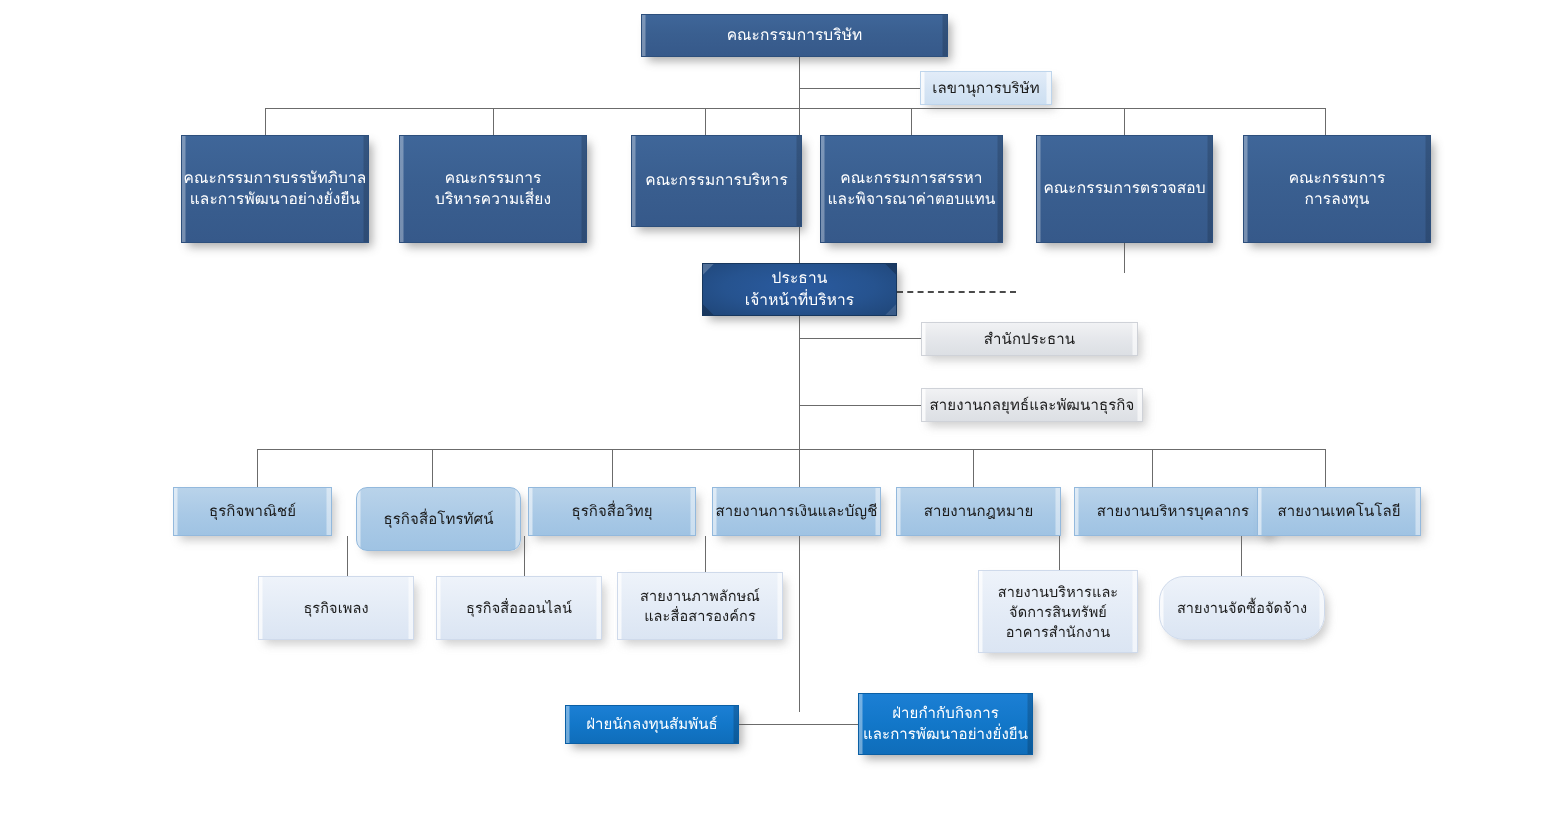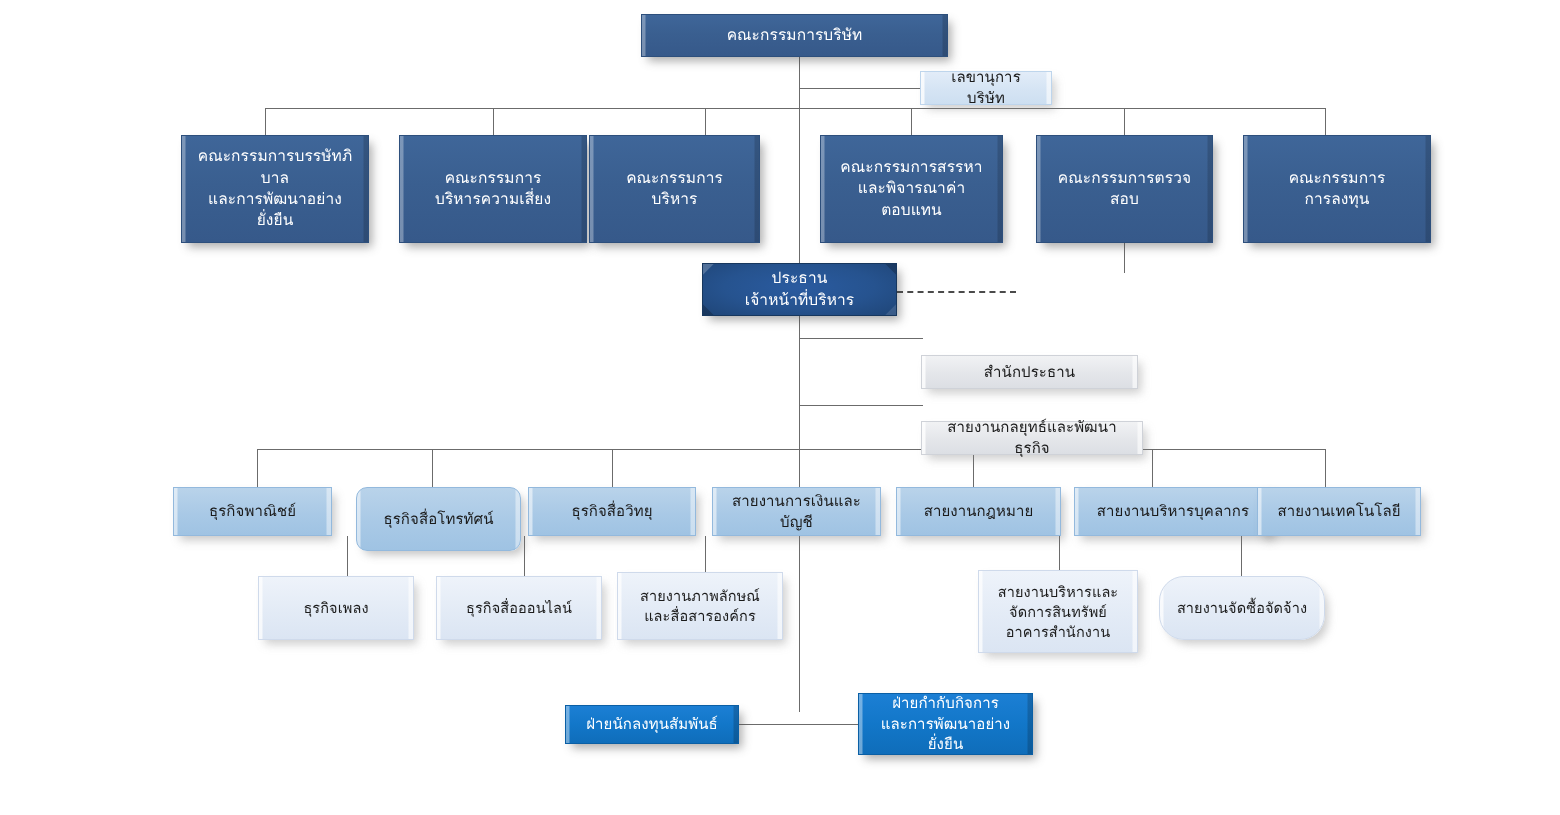--- a/index.html
+++ b/index.html
@@ -22,21 +22,21 @@
   .node{
     position:absolute;
     box-sizing:border-box;
     display:flex;align-items:center;justify-content:center;
     text-align:center;
     line-height:1.38;
     white-space:pre-line;
     letter-spacing:.1px;
     z-index:3;
   }
-  .node .lbl{display:block;width:100%;padding:0 15px;}
+  .node .lbl{display:block;width:100%;padding:0 1px;}
 
   
   .navy{
     color:#ffffff;
     font-size:15.5px;
     background:
       linear-gradient(to right,
         rgba(255,255,255,.32) 0px, rgba(255,255,255,.32) 3px,
         rgba(255,255,255,0) 4px, rgba(255,255,255,0) calc(100% - 5px),
         rgba(0,0,0,.16) calc(100% - 4px), rgba(0,0,0,.16) 100%),
@@ -113,21 +113,20 @@
     color:#1b1b1b;
     font-size:15px;
     background:
       linear-gradient(to right,
         rgba(255,255,255,.80) 0px, rgba(255,255,255,.80) 3px,
         rgba(255,255,255,0) 4px, rgba(255,255,255,0) calc(100% - 5px),
         rgba(255,255,255,.62) calc(100% - 4px), rgba(255,255,255,.62) 100%),
       linear-gradient(to bottom,#f1f2f4 0%,#e4e6ea 55%,#dcdfe4 100%);
     border:1px solid #cfd2d8;
     box-shadow:5px 6px 9px -2px rgba(130,130,130,.40);
-    margin-top:33px;
   }
 
   
   .paleblue{
     color:#1b1b1b;
     font-size:15px;
     background:
       linear-gradient(to right,
         rgba(255,255,255,.78) 0px, rgba(255,255,255,.78) 3px,
         rgba(255,255,255,0) 4px, rgba(255,255,255,0) calc(100% - 5px),
@@ -194,21 +193,21 @@
   </div>
 
   <div class="node navy" style="left:181px;top:135px;width:188px;height:108px;">
     <span class="lbl">คณะกรรมการบรรษัทภิบาล
 และการพัฒนาอย่างยั่งยืน</span>
   </div>
   <div class="node navy" style="left:399px;top:135px;width:188px;height:108px;">
     <span class="lbl">คณะกรรมการ
 บริหารความเสี่ยง</span>
   </div>
-  <div class="node navy" style="left:589px;top:135px;width:171px;height:108px;align-items:center;">
+  <div class="node navy" style="left:631px;top:135px;width:171px;height:92px;align-items:center;">
     <span class="lbl">คณะกรรมการบริหาร</span>
   </div>
   <div class="node navy" style="left:820px;top:135px;width:183px;height:108px;">
     <span class="lbl">คณะกรรมการสรรหา
 และพิจารณาค่าตอบแทน</span>
   </div>
   <div class="node navy" style="left:1036px;top:135px;width:177px;height:108px;">
     <span class="lbl">คณะกรรมการตรวจสอบ</span>
   </div>
   <div class="node navy" style="left:1243px;top:135px;width:188px;height:108px;">

